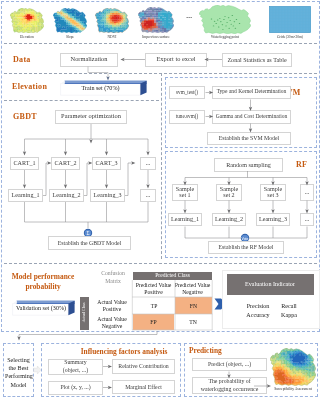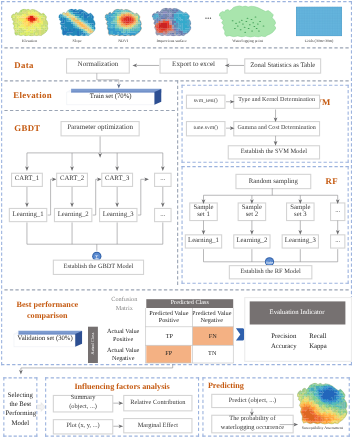--- a/index.html
+++ b/index.html
@@ -439,21 +439,21 @@
 </svg>
 
 <svg width="10" height="10" viewBox="0 0 10 10" style="left:240px;top:233px;">
   <circle cx="5" cy="5" r="4.2" fill="#2f5fa8"></circle>
   <circle cx="5" cy="5" r="3.3" fill="#5b8bd0"></circle>
   <text x="5" y="6.8" font-family="Liberation Sans, sans-serif" font-size="3.4" fill="#ffffff" text-anchor="middle">Vote</text>
 </svg>
 <div class="box" style="left:208px;top:241px;width:76px;height:13px;font-size:5.8px;">Establish the RF Model</div>
 
 <div class="hr-dash" style="left:4px;top:263px;width:313px;"></div>
-<div class="ttl" style="left:8px;top:272px;width:70px;font-size:7.4px;text-align:center;line-height:1.35;white-space:normal;">Best performance comparison</div>
+<div class="ttl" style="left:8px;top:272px;width:70px;font-size:7.4px;text-align:center;line-height:1.35;white-space:normal;">Model performance probability</div>
 
 <svg width="66" height="20" viewBox="0 0 66 20" style="left:12px;top:298px;">
   <polygon points="0.6,5.6 56.4,5.6 56.4,17.2 0.6,17.2" fill="#ffffff" stroke="#e3e7ee" stroke-width="0.4"></polygon>
   <polygon points="4.6,2.6 62.6,2.6 62.6,5.0 4.6,5.0" fill="#7c9bd0"></polygon>
   <polygon points="4.6,5.0 62.6,5.0 62.6,6.0 4.6,6.0" fill="#4f76bd"></polygon>
   <polygon points="56.4,5.6 62.6,2.8 62.6,14.6 56.4,17.2" fill="#2d4f92"></polygon>
   <polygon points="0.6,5.6 4.6,2.8 4.6,5.6" fill="#f4f6fa"></polygon>
 </svg>
 <div class="abs" style="left:13px;top:305px;width:56px;text-align:center;font-size:6.1px;color:#1f1f1f;">Validation set (30%)</div>
 
@@ -503,21 +503,21 @@
   <path d="M7,11.4 L5.3,7.2 L7,8.2 L8.7,7.2 Z" fill="#6c6c6e"></path>
 </svg>
 
 <div class="dashblue" style="left:3px;top:343px;width:31px;height:54px;"></div>
 <div class="abs" style="left:5px;top:356px;width:27px;text-align:center;font-size:6.1px;color:#222;line-height:1.35;">Selecting the Best Performing Model</div>
 <svg width="9" height="10" viewBox="0 0 9 10" style="left:33px;top:365px;">
   <path d="M0.6,3.2 L4.4,3.2 L4.4,1 L8.2,5 L4.4,9 L4.4,6.8 L0.6,6.8 Z" fill="#f2f2f2" stroke="#d8d8d8" stroke-width="0.4"></path>
 </svg>
 
 <div class="dashblue" style="left:41px;top:343px;width:140px;height:54px;"></div>
-<div class="ttl" style="left:41px;top:347px;width:140px;text-align:center;font-size:7.4px;">Influencing factors analysis</div>
+<div class="ttl" style="left:54px;top:347px;width:140px;text-align:center;font-size:7.4px;">Influencing factors analysis</div>
 <div class="box" style="left:48px;top:358.5px;width:55px;height:16px;font-size:5.8px;line-height:1.35;flex-direction:column;">
   <span>Summary</span>
   <span>(object, ...)</span>
 </div>
 <div class="box" style="left:48px;top:380.5px;width:55px;height:14px;font-size:5.8px;">Plot (x, y, ...)</div>
 <div class="box" style="left:112px;top:359px;width:63px;height:15px;font-size:5.8px;">Relative Contribution</div>
 <div class="box" style="left:112px;top:380px;width:63px;height:14px;font-size:5.8px;">Marginal Effect</div>
 <svg width="14" height="40" viewBox="0 0 14 40" style="left:101px;top:358px;">
   <g stroke="#8a8a8c" stroke-width="0.55" fill="none">
     <line x1="2" y1="8.5" x2="8" y2="8.5"></line>

